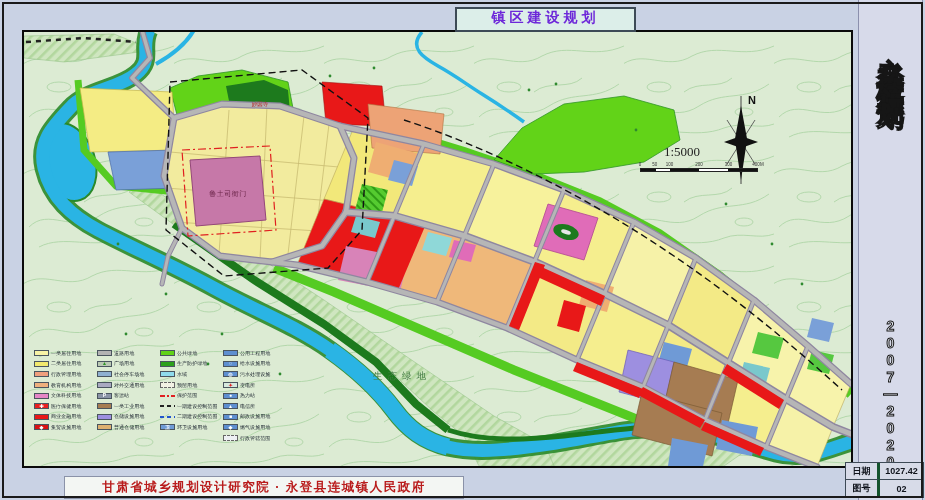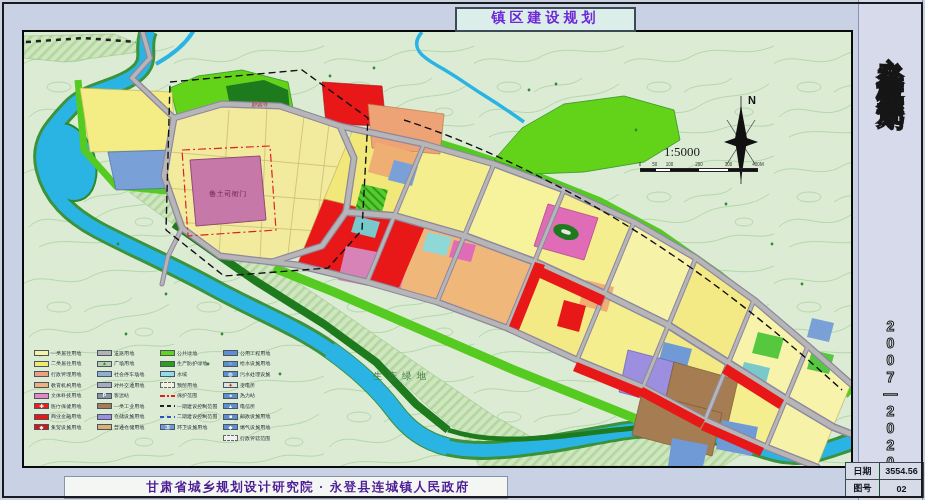--- a/index.html
+++ b/index.html
@@ -43,27 +43,27 @@
     writing-mode:vertical-rl;text-orientation:upright;font-weight:bold;font-size:27px;letter-spacing:5px;
     color:#e9ecf6;-webkit-text-stroke:1.3px #161616;white-space:nowrap;}
   #sb-years{position:absolute;left:50%;top:318px;transform:translateX(-50%);
     writing-mode:vertical-rl;text-orientation:upright;font-weight:bold;font-size:14px;letter-spacing:1px;
     color:#e9ecf6;-webkit-text-stroke:1px #161616;white-space:nowrap;}
 
   #info-table{position:absolute;left:845px;top:462px;width:79px;height:36px;background:#d7dbe8;
     border:1.5px solid #3d4a56;box-sizing:border-box;display:grid;grid-template-columns:34px 1fr;
     grid-template-rows:1fr 1fr;z-index:35;}
   .info-cell{display:flex;align-items:center;justify-content:center;font-size:9px;font-weight:bold;color:#10141c;
-    border-right:1px solid #14532d;border-bottom:1px solid #3d4a56;}
+    border-right:3px solid #14532d;border-bottom:1px solid #3d4a56;}
   .info-cell.last-col{border-right:none;}
   .info-cell.last-row{border-bottom:none;}
 
   #credit-box{position:absolute;left:64px;top:476px;width:398px;height:21px;background:#f3f6f3;
     border:1px solid #8a92a8;display:flex;align-items:center;justify-content:center;
-    font-size:12.5px;font-weight:bold;letter-spacing:1.5px;color:#4c1d95;z-index:35;padding-left:44px;}
+    font-size:12.5px;font-weight:bold;letter-spacing:1.5px;color:#b91c1c;z-index:35;}
 
   svg text{font-family:"Liberation Sans",sans-serif;}
   .map-lbl-heritage{font-size:7px;fill:#6a2448;letter-spacing:.5px;}
   .map-lbl-temple{font-size:5.5px;fill:#b02828;}
   .map-lbl-eco{font-size:9.5px;fill:#447c44;letter-spacing:5px;}
   .map-lbl-n{font-size:11px;font-weight:bold;fill:#111;}
   .map-lbl-scale{font-size:13px;fill:#222;font-family:"Liberation Serif",serif;}
 </style>
 </head>
 <body>
@@ -476,21 +476,21 @@
     </div>
   </div>
 
   <div id="sidebar">
     <div id="sb-title">永登县连城镇总体规划</div>
     <div id="sb-years">2007—2020</div>
   </div>
 
   <div id="info-table">
     <div class="info-cell">日期</div>
-    <div class="info-cell last-col">3554.56</div>
+    <div class="info-cell last-col">1027.42</div>
     <div class="info-cell last-row">图号</div>
     <div class="info-cell last-col last-row">02</div>
   </div>
 
   <div id="credit-box">
     <span>甘肃省城乡规划设计研究院 · 永登县连城镇人民政府</span>
   </div>
 </div>
 
 </body></html>

